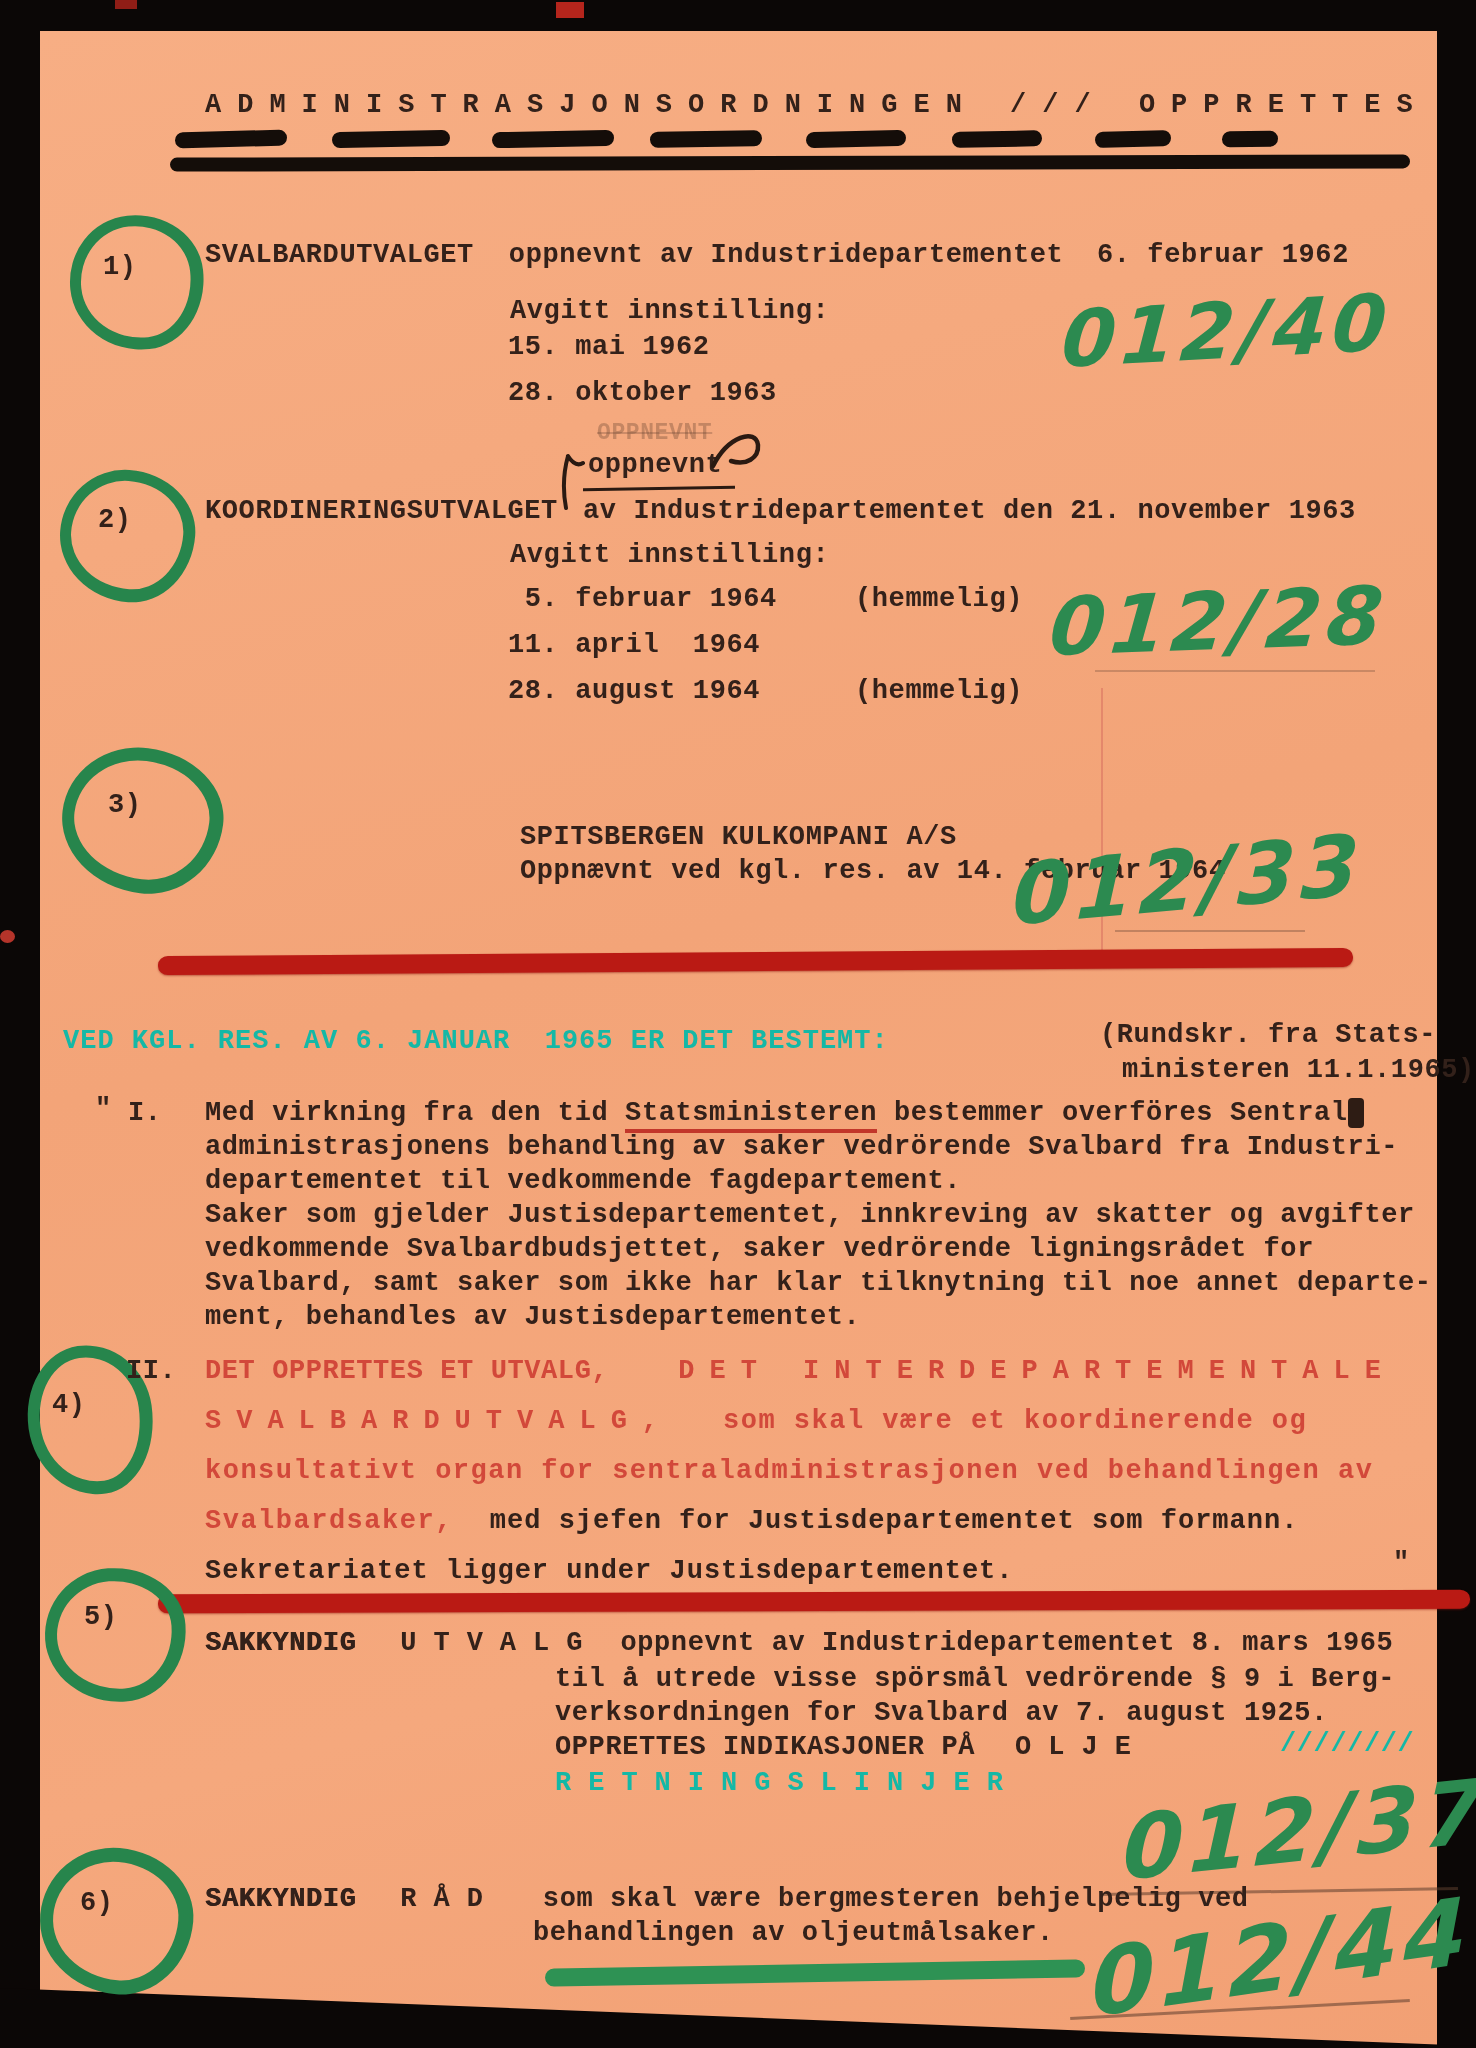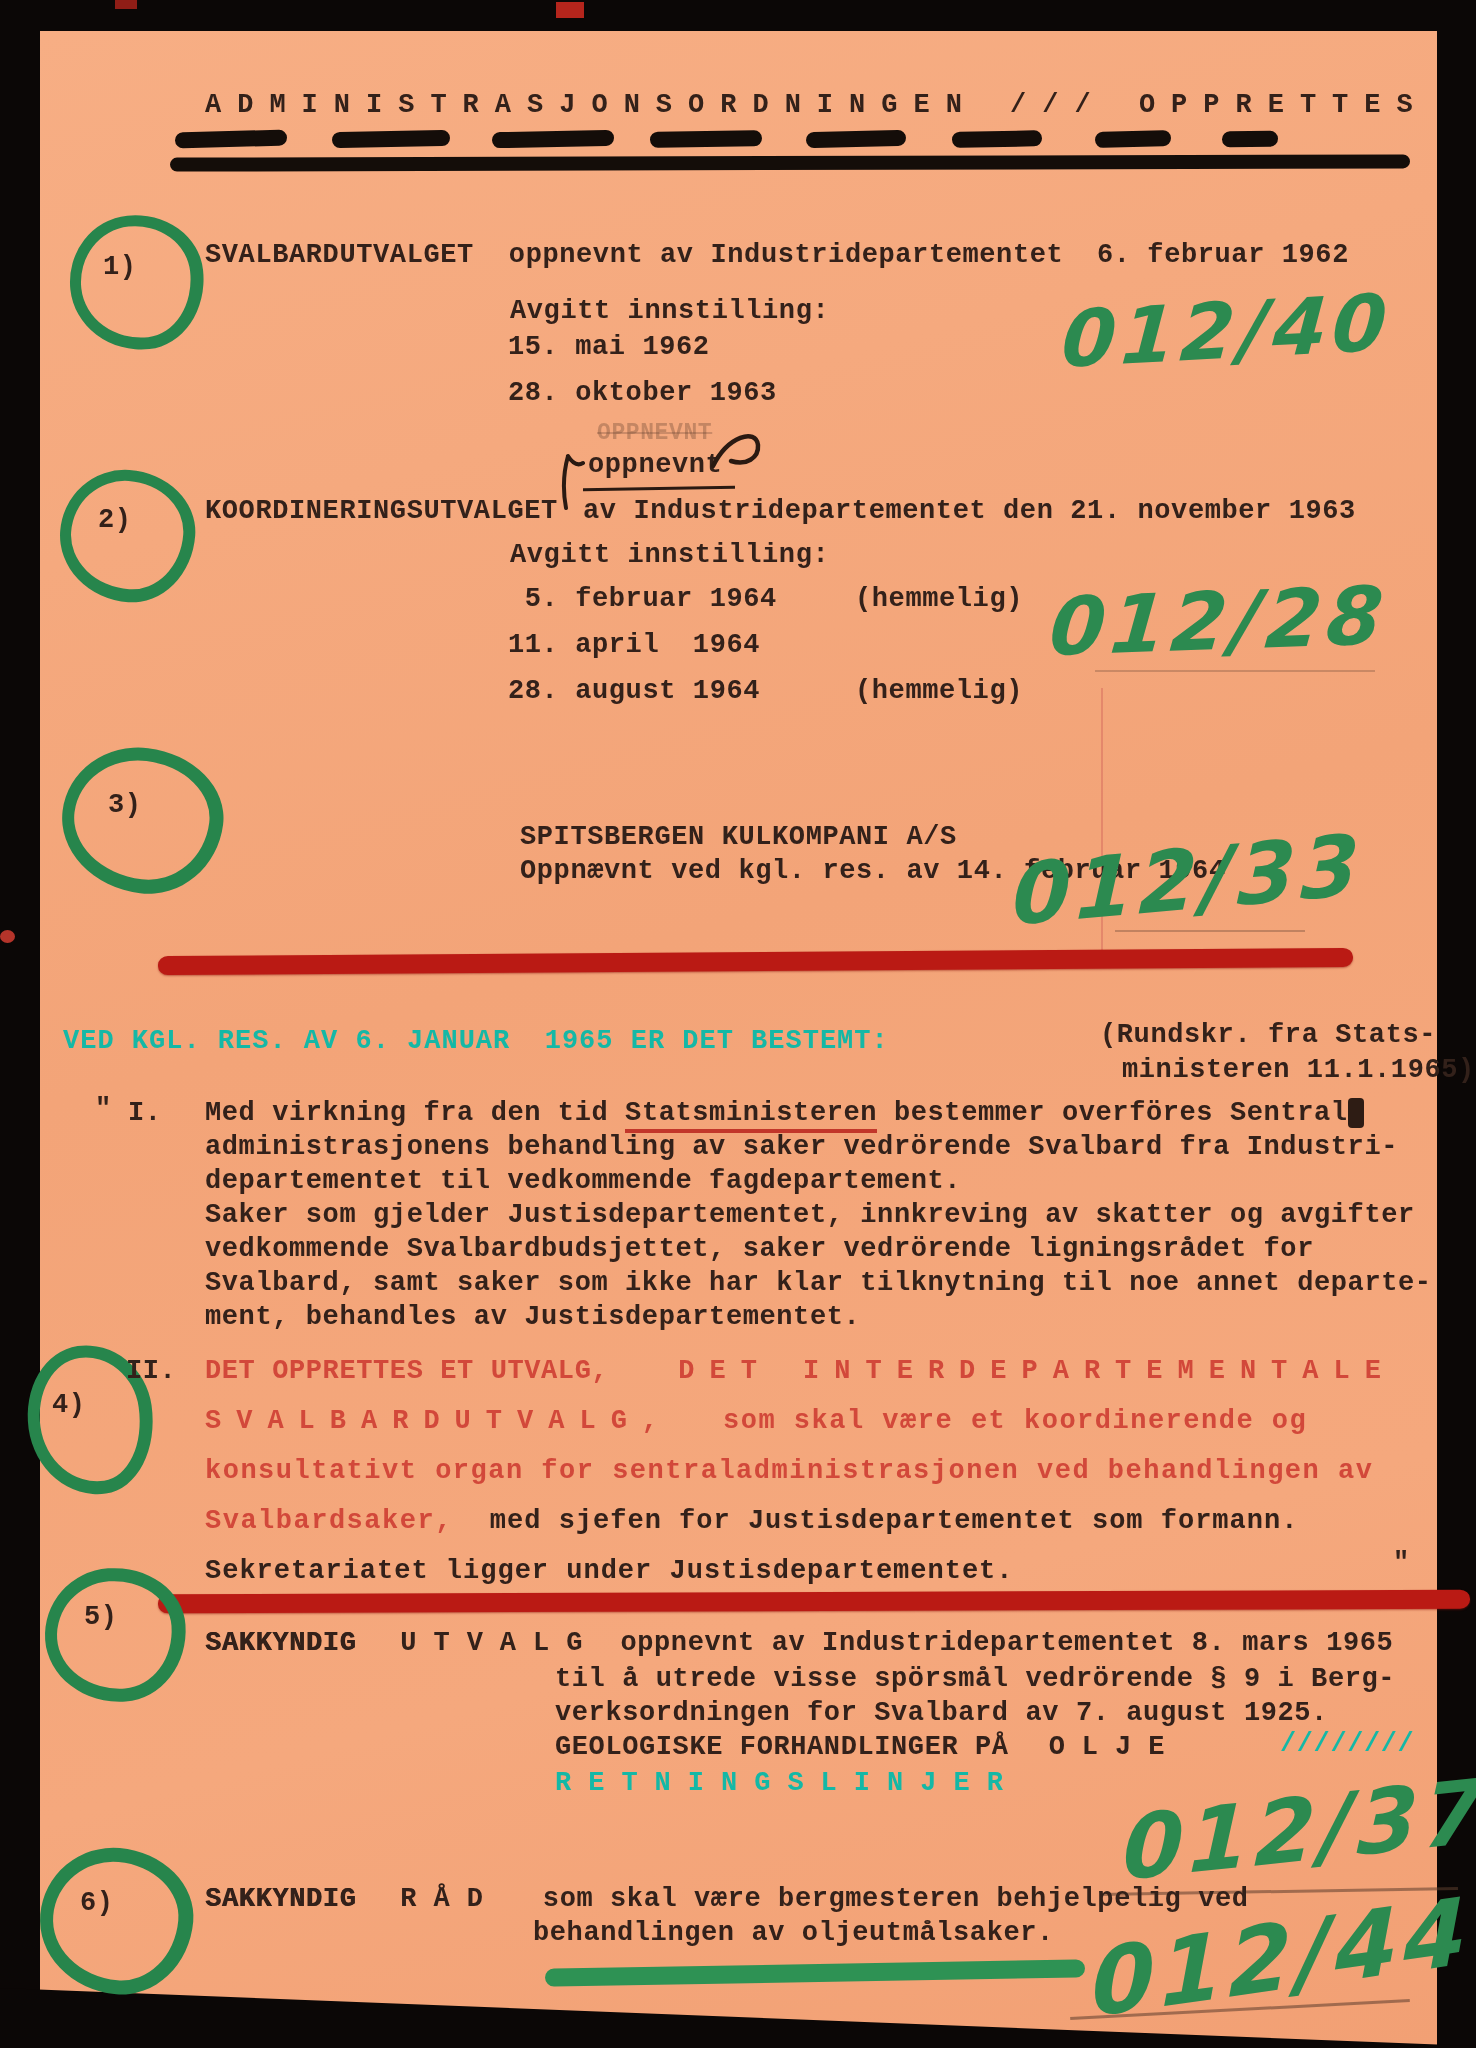--- a/index.html
+++ b/index.html
@@ -139,21 +139,21 @@
   <div class="rmark" style="left:158px;top:1592px;width:1312px;transform:rotate(-.2deg);"></div>
 
   <div class="ring" style="left:45px;top:1568px;width:115px;height:108px;border-width:13px 14px 13px 12px;transform:rotate(-4deg);"></div>
   <div class="abs t" style="left:84px;top:1602px;">5)</div>
   <div class="abs" style="left:205px;top:1628px;">
     <span class="t heavy">SAKKYNDIG</span><span class="t spread" style="margin-left:44px;">UTVALG</span><span class="t" style="margin-left:21px;">oppnevnt av Industridepartementet 8. mars 1965</span>
   </div>
   <div class="abs t" style="left:555px;top:1664px;">til å utrede visse spörsmål vedrörende § 9 i Berg-</div>
   <div class="abs t" style="left:555px;top:1698px;">verksordningen for Svalbard av 7. august 1925.</div>
   <div class="abs" style="left:555px;top:1732px;">
-    <span class="t">GEOLOGISKE FORHANDLINGER PÅ</span><span class="t spread" style="margin-left:40px;">OLJE</span>
+    <span class="t">OPPRETTES INDIKASJONER PÅ</span><span class="t spread" style="margin-left:40px;">OLJE</span>
   </div>
   <div class="abs t red" style="left:1280px;top:1729px;">////////</div>
   <div class="abs t red spread" style="left:555px;top:1768px;">RETNINGSLINJER</div>
   <div class="abs hand" style="left:1122px;top:1786px;font-size:88px;transform:rotate(-6deg) skewX(-8deg);">012/37</div>
   <div class="thin" style="left:1100px;top:1890px;width:358px;height:3px;transform:rotate(-1deg);"></div>
 
   <div class="ring" style="left:40px;top:1848px;width:125px;height:118px;border-width:14px 15px 14px 13px;transform:rotate(5deg);"></div>
   <div class="abs t" style="left:80px;top:1888px;">6)</div>
   <div class="abs" style="left:205px;top:1884px;">
     <span class="t heavy">SAKKYNDIG</span><span class="t spread" style="margin-left:44px;">RÅD</span><span class="t" style="margin-left:43px;">som skal være bergmesteren behjelpelig ved</span>

